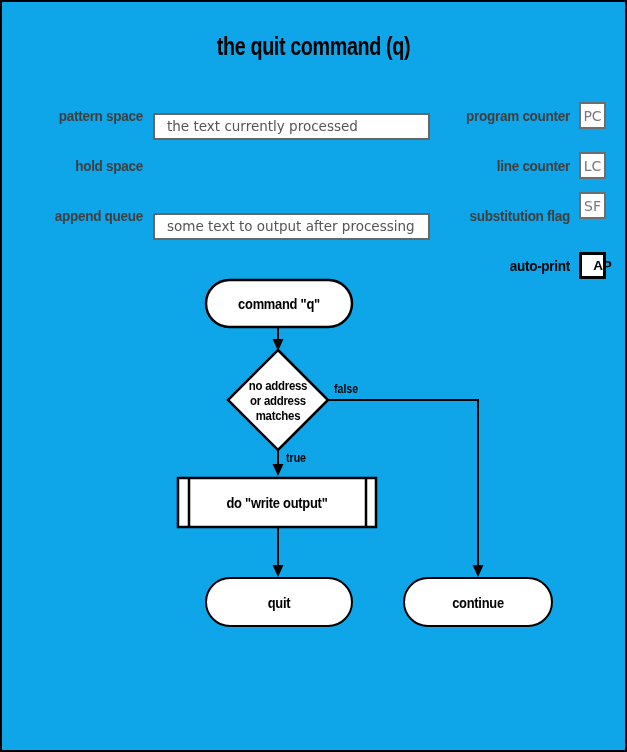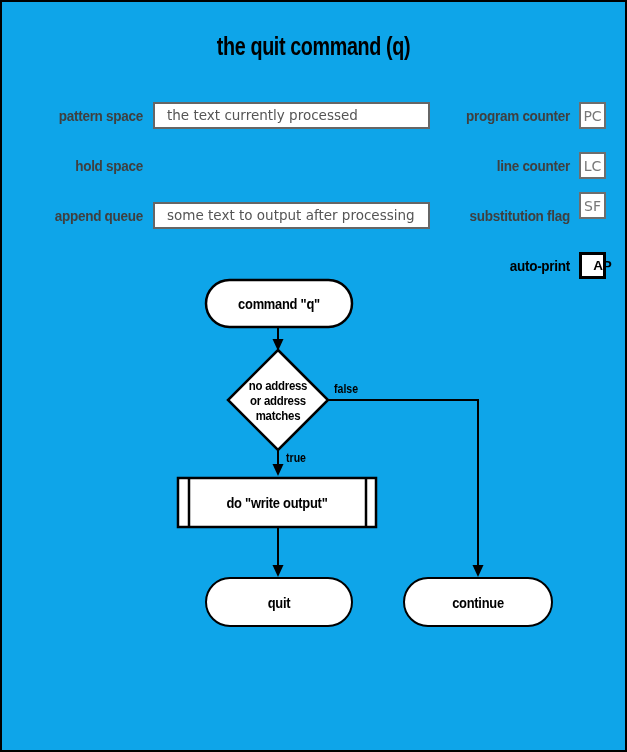--- a/index.html
+++ b/index.html
@@ -41,20 +41,21 @@
     transform-origin: 100% 50%;
     letter-spacing: -0.3px;
     white-space: nowrap;
   }
   .mem-box {
     position: absolute;
     left: 151px; width: 277px; height: 27px;
     border: 2px solid #666666;
     box-sizing: border-box;
     background: #fff;
+    margin-top: 11px;
   }
   .mem-value {
     display: block;
     padding-left: 12px;
     line-height: 23px;
     font-family: "DejaVu Sans", sans-serif;
     font-size: 13.5px;
     color: #555555;
     white-space: nowrap;
   }

